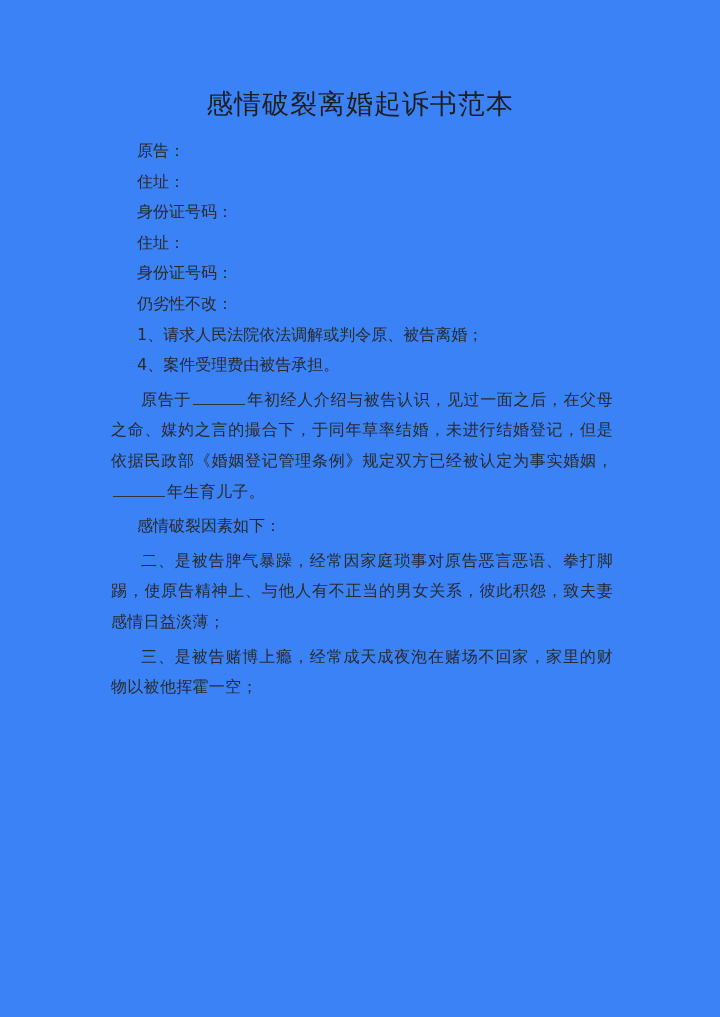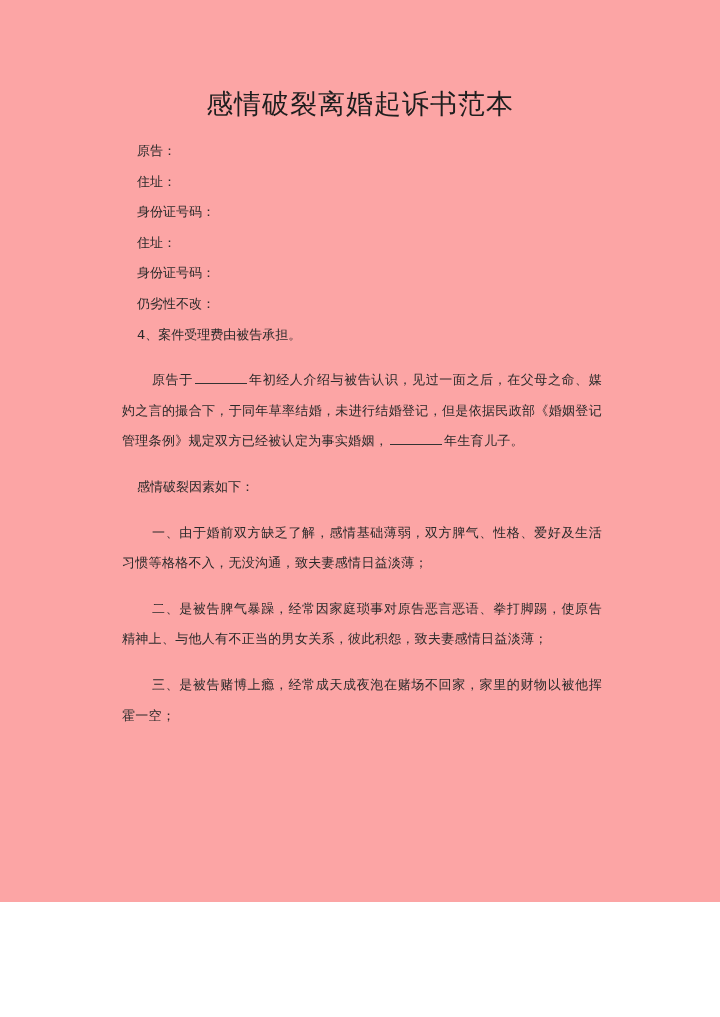--- a/index.html
+++ b/index.html
@@ -13,51 +13,51 @@
       position: relative;
       overflow: hidden;
       font-family: "DejaVu Sans", "Liberation Sans", sans-serif;
       color: #222222;
     }
     .page {
       position: absolute;
       left: 0;
       top: 0;
       width: 720px;
-      height: 902px;
-      background: #fca5a5;
+      height: 1017px;
+      background: #3b82f6;
     }
     .title {
       position: absolute;
       top: 86px;
       left: 0;
       width: 720px;
       text-align: center;
       font-family: "DejaVu Serif", "Liberation Serif", serif;
       font-size: 27px;
       letter-spacing: 1px;
       color: #1e1e1e;
       line-height: 36px;
     }
     .body {
       position: absolute;
       top: 136px;
       left: 107px;
       width: 510px;
-      font-size: 13px;
+      font-size: 16px;
       line-height: 30.6px;
       color: #2a2a2a;
     }
     .line {
       margin: 0;
       padding-left: 30px;
       white-space: nowrap;
     }
     .para {
-      margin: 15px;
+      margin: 4px;
       text-indent: 30px;
       text-align: justify;
       text-align-last: left;
       letter-spacing: 0.3px;
     }
     .blank {
       display: inline-block;
       width: 52px;
       border-bottom: 1px solid #333;
       height: 14px;
@@ -72,24 +72,24 @@
   <div class="title">感情破裂离婚起诉书范本</div>
 
   <div class="body">
     <p class="line">原告：</p>
     <p class="line">住址：</p>
     <p class="line">身份证号码：</p>
     <p class="line">住址：</p>
     <p class="line">身份证号码：</p>
 
     <p class="line">仍劣性不改：</p>
+    <p class="line">1、请求人民法院依法调解或判令原、被告离婚；</p>
     <p class="line">4、案件受理费由被告承担。</p>
 
 
     <p class="para"><span>原告于</span><span class="blank"></span><span>年初经人介绍与被告认识，见过一面之后，在父母之命、媒妁之言的撮合下，于同年草率结婚，未进行结婚登记，但是依据民政部《婚姻登记管理条例》规定双方已经被认定为事实婚姻，</span><span class="blank"></span><span>年生育儿子。</span></p>
 
     <p class="line">感情破裂因素如下：</p>
 
-    <p class="para">一、由于婚前双方缺乏了解，感情基础薄弱，双方脾气、性格、爱好及生活习惯等格格不入，无没沟通，致夫妻感情日益淡薄；</p>
     <p class="para">二、是被告脾气暴躁，经常因家庭琐事对原告恶言恶语、拳打脚踢，使原告精神上、与他人有不正当的男女关系，彼此积怨，致夫妻感情日益淡薄；</p>
     <p class="para">三、是被告赌博上瘾，经常成天成夜泡在赌场不回家，家里的财物以被他挥霍一空；</p>
   </div>
 </div>
 
 </body></html>

